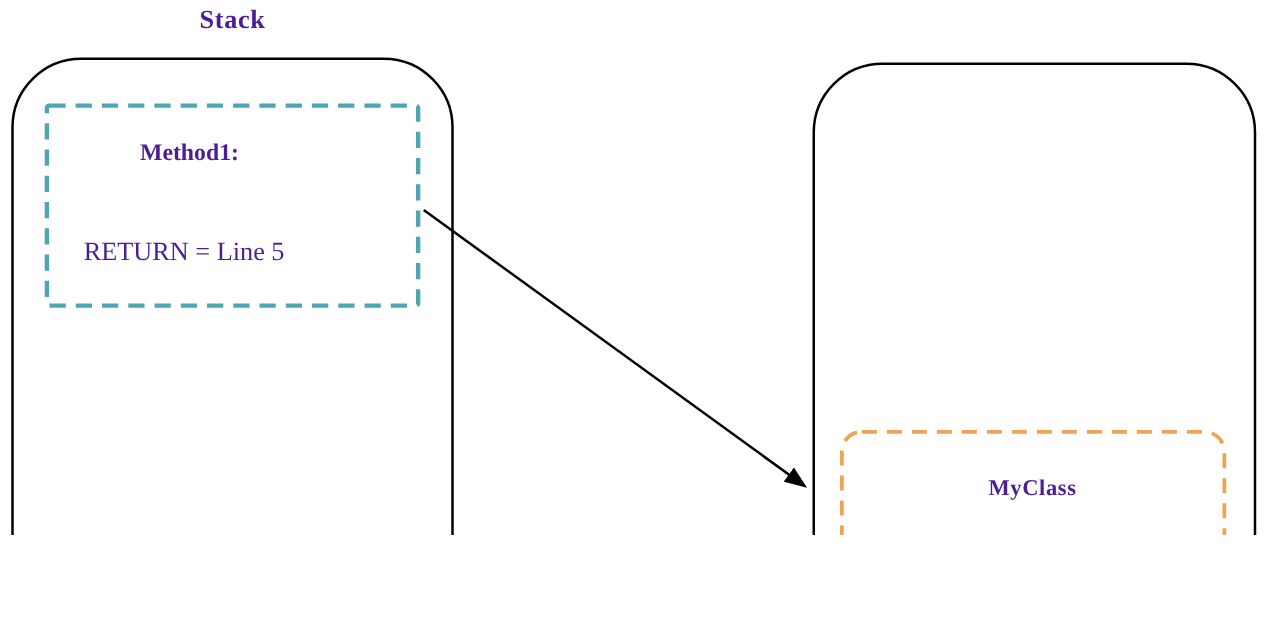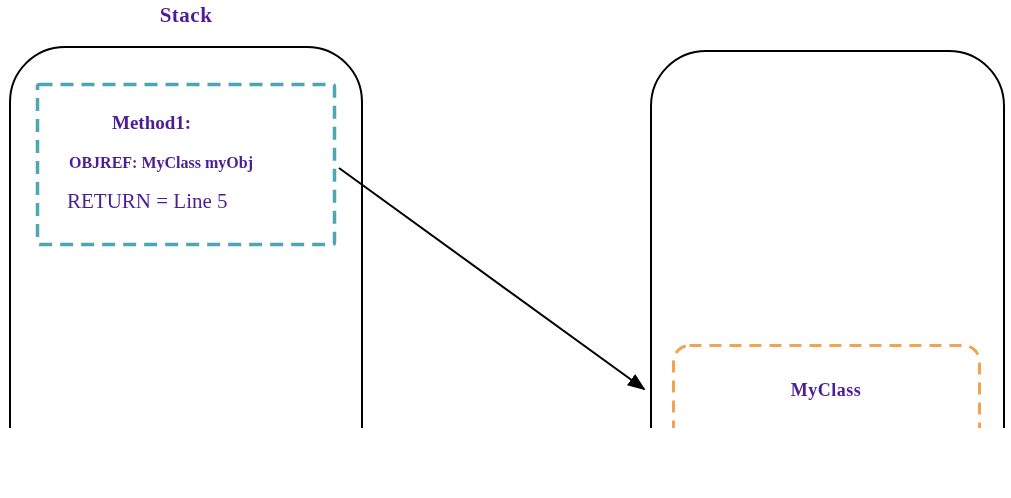--- a/index.html
+++ b/index.html
@@ -95,19 +95,18 @@
 
     <rect x="37.5" y="84.5" width="297" height="160" rx="2" fill="none" stroke="var(--stack-frame-color, #4da6b2)" stroke-width="3.5" stroke-dasharray="13 8"></rect>
 
     <rect x="673.5" y="345.5" width="306" height="106" rx="16" fill="none" stroke="var(--heap-object-color, #f0a353)" stroke-width="3" stroke-dasharray="12 8"></rect>
 
     <line x1="339" y1="168" x2="644" y2="389" stroke="var(--arrow-color, #000000)" stroke-width="2" marker-end="url(#arrowhead)"></line>
   </svg>
 
   <div class="frame-text method-label">Method1:</div>
 
-  <div class="frame-text objref-label">OBJREF: MyClass myObj</div>
 
   <div class="frame-text return-label">RETURN = Line 5</div>
 
   <div class="heap-object-label">MyClass</div>
 
 </div>
 
 </body></html>

